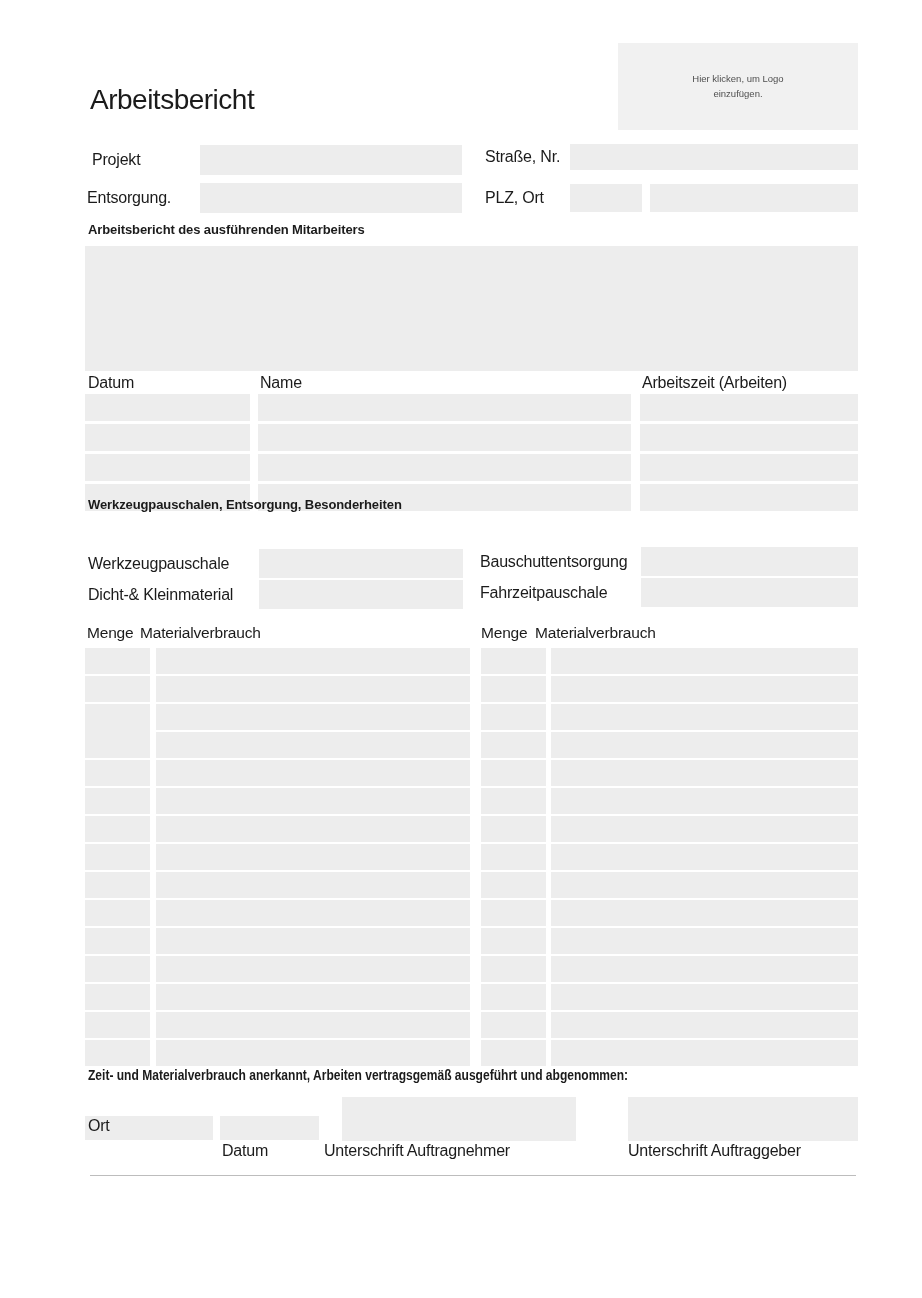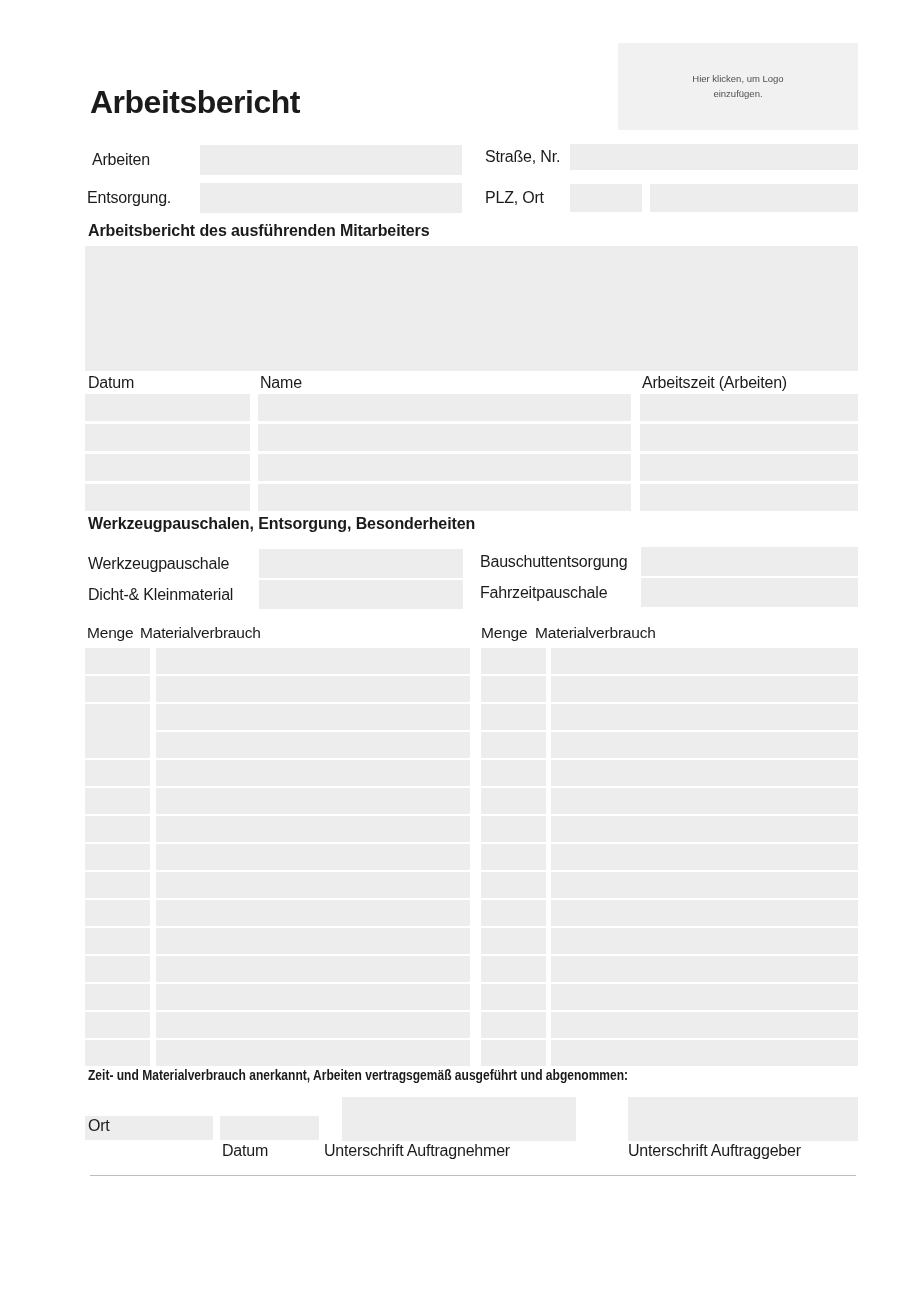--- a/index.html
+++ b/index.html
@@ -9,26 +9,26 @@
     background:var(--page-bg,#ffffff);
     font-family:"Liberation Sans",sans-serif;
     color:var(--text,#1b1b1b);
   }
   .fill{position:absolute;background:var(--field-bg,#ededed);}
   .lbl{
     position:absolute;display:flex;align-items:center;
     font-size:16px;letter-spacing:-0.2px;white-space:nowrap;line-height:1;
   }
   .heading{
-    position:absolute;font-size:16px;font-weight:bold;
+    position:absolute;font-size:13px;font-weight:bold;
     letter-spacing:-0.1px;white-space:nowrap;line-height:1;
   }
   
   .title-row{position:absolute;left:90px;top:86px;display:flex;align-items:baseline;gap:8px;}
-  .title{font-size:32px;letter-spacing:-0.5px;line-height:1;font-weight:bold;}
+  .title{font-size:28px;letter-spacing:-0.5px;line-height:1;}
   .subtitle{font-size:22px;letter-spacing:-0.2px;line-height:1;}
   .logo-box{
     position:absolute;left:618px;top:43px;width:240px;height:87px;
     background:var(--logo-bg,#f1f1f1);display:flex;align-items:center;justify-content:center;
     cursor:pointer;
   }
   .logo-text{
     width:112px;font-size:9.5px;line-height:1.55;text-align:center;
     color:var(--logo-text,#4f4f4f);
   }
@@ -55,21 +55,21 @@
 
 <div class="page" style="--page-bg: #ffffff; --field-bg: #ededed; --logo-bg: #f1f1f1; --text: #1b1b1b; --logo-text: #4f4f4f; --divider: #bdbdbd;">
 
   <div class="logo-box">
     <div class="logo-text">Hier klicken, um Logo einzufügen.</div>
   </div>
   <div class="title-row">
     <span class="title">Arbeitsbericht</span>
   </div>
 
-  <span class="lbl" style="left:92px;top:145px;height:30px">Arbeiten</span>
+  <span class="lbl" style="left:92px;top:145px;height:30px">Projekt</span>
   <div class="fill" style="left:200px;top:145px;width:262px;height:30px"></div>
   <span class="lbl" style="left:485px;top:144px;height:26px">Straße, Nr.</span>
   <div class="fill" style="left:570px;top:144px;width:288px;height:26px"></div>
 
   <span class="lbl" style="left:87px;top:183px;height:30px">Entsorgung.</span>
   <div class="fill" style="left:200px;top:183px;width:262px;height:30px"></div>
   <span class="lbl" style="left:485px;top:184px;height:28px">PLZ, Ort</span>
   <div class="fill" style="left:570px;top:184px;width:72px;height:28px"></div>
   <div class="fill" style="left:650px;top:184px;width:208px;height:28px"></div>
 
@@ -95,21 +95,21 @@
         <div class="wl-cell wl-name"></div>
         <div class="wl-cell wl-zeit"></div>
       </div>
       <div class="wl-row">
         <div class="wl-cell wl-datum"></div>
         <div class="wl-cell wl-name"></div>
         <div class="wl-cell wl-zeit"></div>
       </div>
     </div>
 
-  <div class="heading" style="left:88px;top:516px">Werkzeugpauschalen, Entsorgung, Besonderheiten</div>
+  <div class="heading" style="left:88px;top:498px">Werkzeugpauschalen, Entsorgung, Besonderheiten</div>
 
   <span class="lbl" style="left:88px;top:549px;height:29px">Werkzeugpauschale</span>
   <div class="fill" style="left:259px;top:549px;width:204px;height:29px"></div>
   <span class="lbl" style="left:480px;top:547px;height:29px">Bauschuttentsorgung</span>
   <div class="fill" style="left:641px;top:547px;width:217px;height:29px"></div>
 
   <span class="lbl" style="left:88px;top:580px;height:29px">Dicht-&amp; Kleinmaterial</span>
   <div class="fill" style="left:259px;top:580px;width:204px;height:29px"></div>
   <span class="lbl" style="left:480px;top:578px;height:29px">Fahrzeitpauschale</span>
   <div class="fill" style="left:641px;top:578px;width:217px;height:29px"></div>

